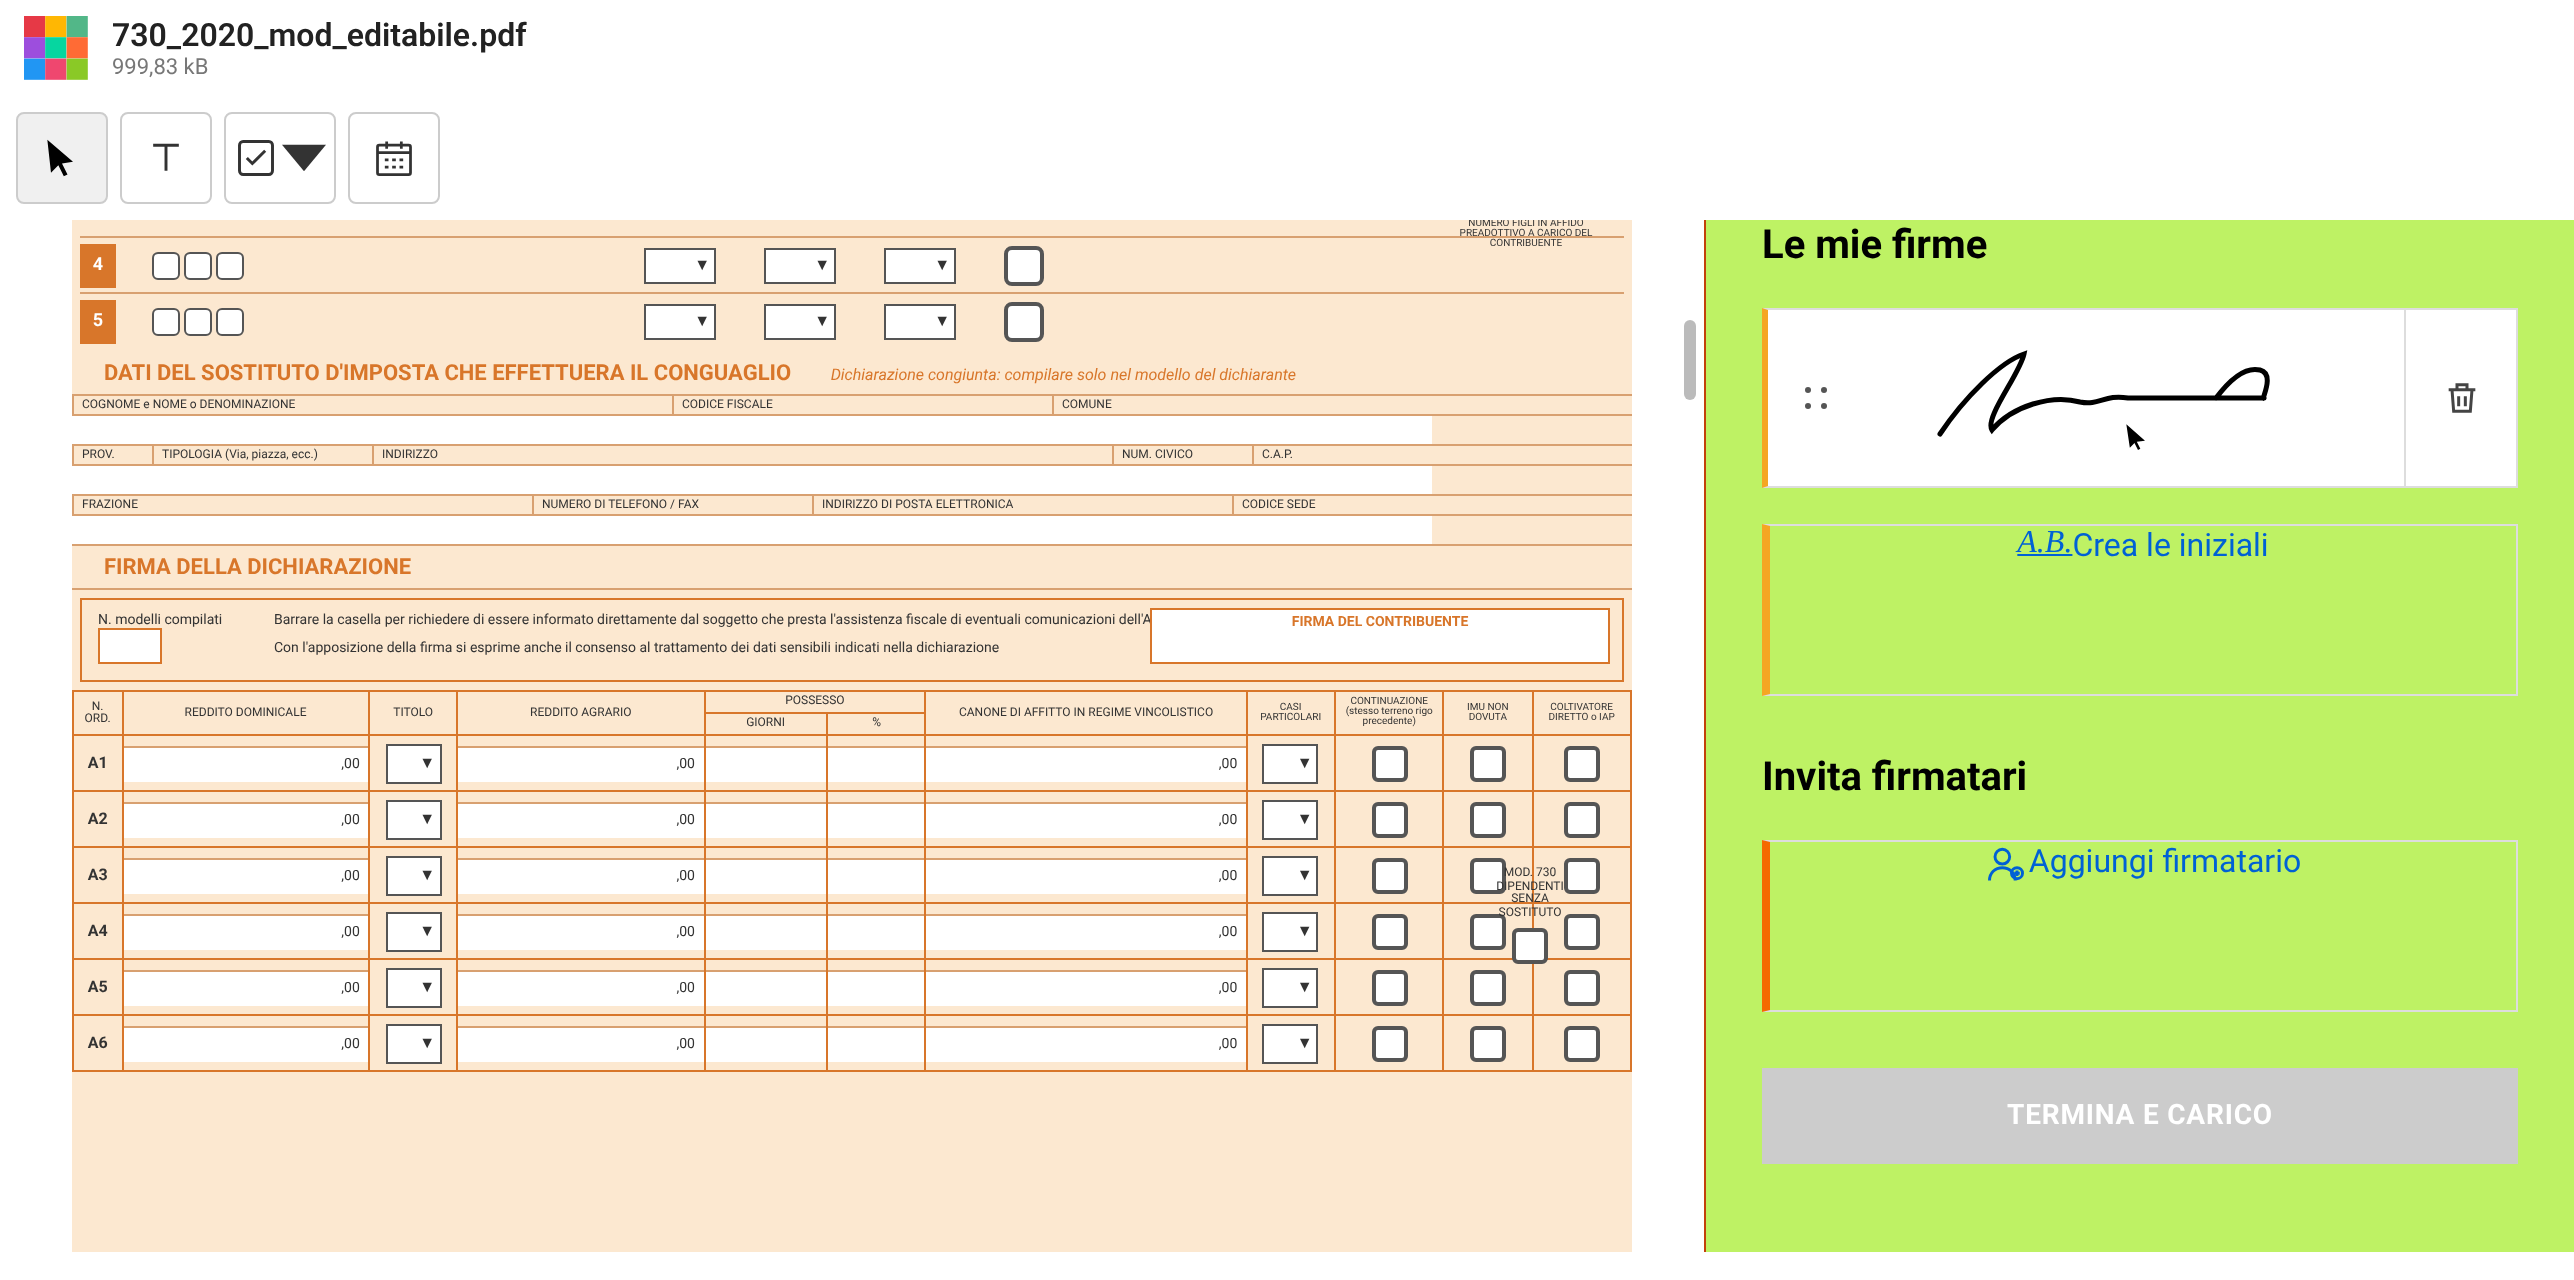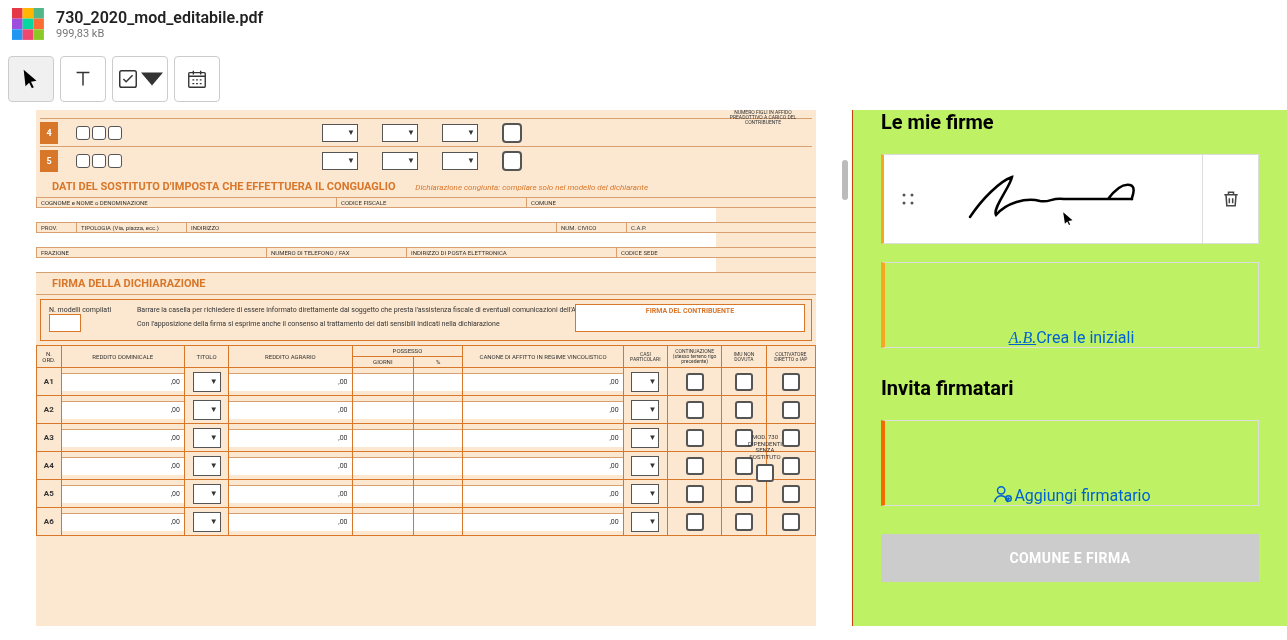--- a/index.html
+++ b/index.html
@@ -68,21 +68,21 @@
 .qcb { width: 18px; height: 18px; border: 2px solid #555; border-radius: 3px; background: #fff; margin: 3px auto; }
 
 .sidebar { width: 435px; border-left: 1px solid #c2410c; padding: 0 28px 0 28px; background: #bef264; overflow: hidden; }
 .side-title { font-size: 20px; font-weight: 700; margin: 0 0 20px; }
 
 .sig-card { border: 1px solid #ddd; border-left: 3px solid #f5a623; display: flex; align-items: center; height: 90px; margin-bottom: 18px; background: #fff; }
 .sig-handle { width: 48px; display: flex; justify-content: center; cursor: grab; }
 .sig-img { flex: 1; display: flex; align-items: center; justify-content: center; position: relative; }
 .sig-del { width: 56px; border-left: 1px solid #ddd; display: flex; justify-content: center; align-items: center; cursor: pointer; height: 100%; }
 
-.action-card { border: 1px solid #ddd; border-left: 4px solid #f5a623; height: 86px; display: flex; align-items: flex-end; justify-content: center; cursor: pointer; margin-bottom: 28px; }
+.action-card { border: 1px solid #ddd; border-left: 4px solid #f5a623; height: 86px; display: flex; align-items: flex-start; justify-content: center; cursor: pointer; margin-bottom: 28px; }
 .action-card.orange { border-left-color: #f56a00; }
 .action-text-blue { color: #0061d5; font-size: 16px; }
 .ab-icon { color: #0061d5; font-style: italic; font-family: cursive; font-size: 16px; text-decoration: underline; }
 
 .finish-btn { background: #ccc; color: #fff; font-weight: 700; font-size: 14px; text-align: center; padding: 16px 0; letter-spacing: 0.4px; cursor: default; }
 
 .cursor-fake { position: absolute; width: 14px; height: 14px; }
 </style>
 </head>
 <body>
@@ -522,15 +522,15 @@
     <div class="action-card orange">
       <svg width="22" height="22" viewBox="0 0 24 24" fill="none" stroke="#0061d5" stroke-width="1.6">
           <circle cx="10" cy="8" r="4"></circle>
           <path d="M3 21c0-4 3-7 7-7s7 3 7 7"></path>
           <circle cx="18" cy="17" r="3"></circle>
           <path d="M18 15.5v3M16.5 17h3"></path>
         </svg>
       <span class="action-text-blue">Aggiungi firmatario</span>
     </div>
 
-    <div class="finish-btn">COMUNE E FIRMA</div>
+    <div class="finish-btn">TERMINA E CARICO</div>
   </div>
 </div>
 
 </body></html>

